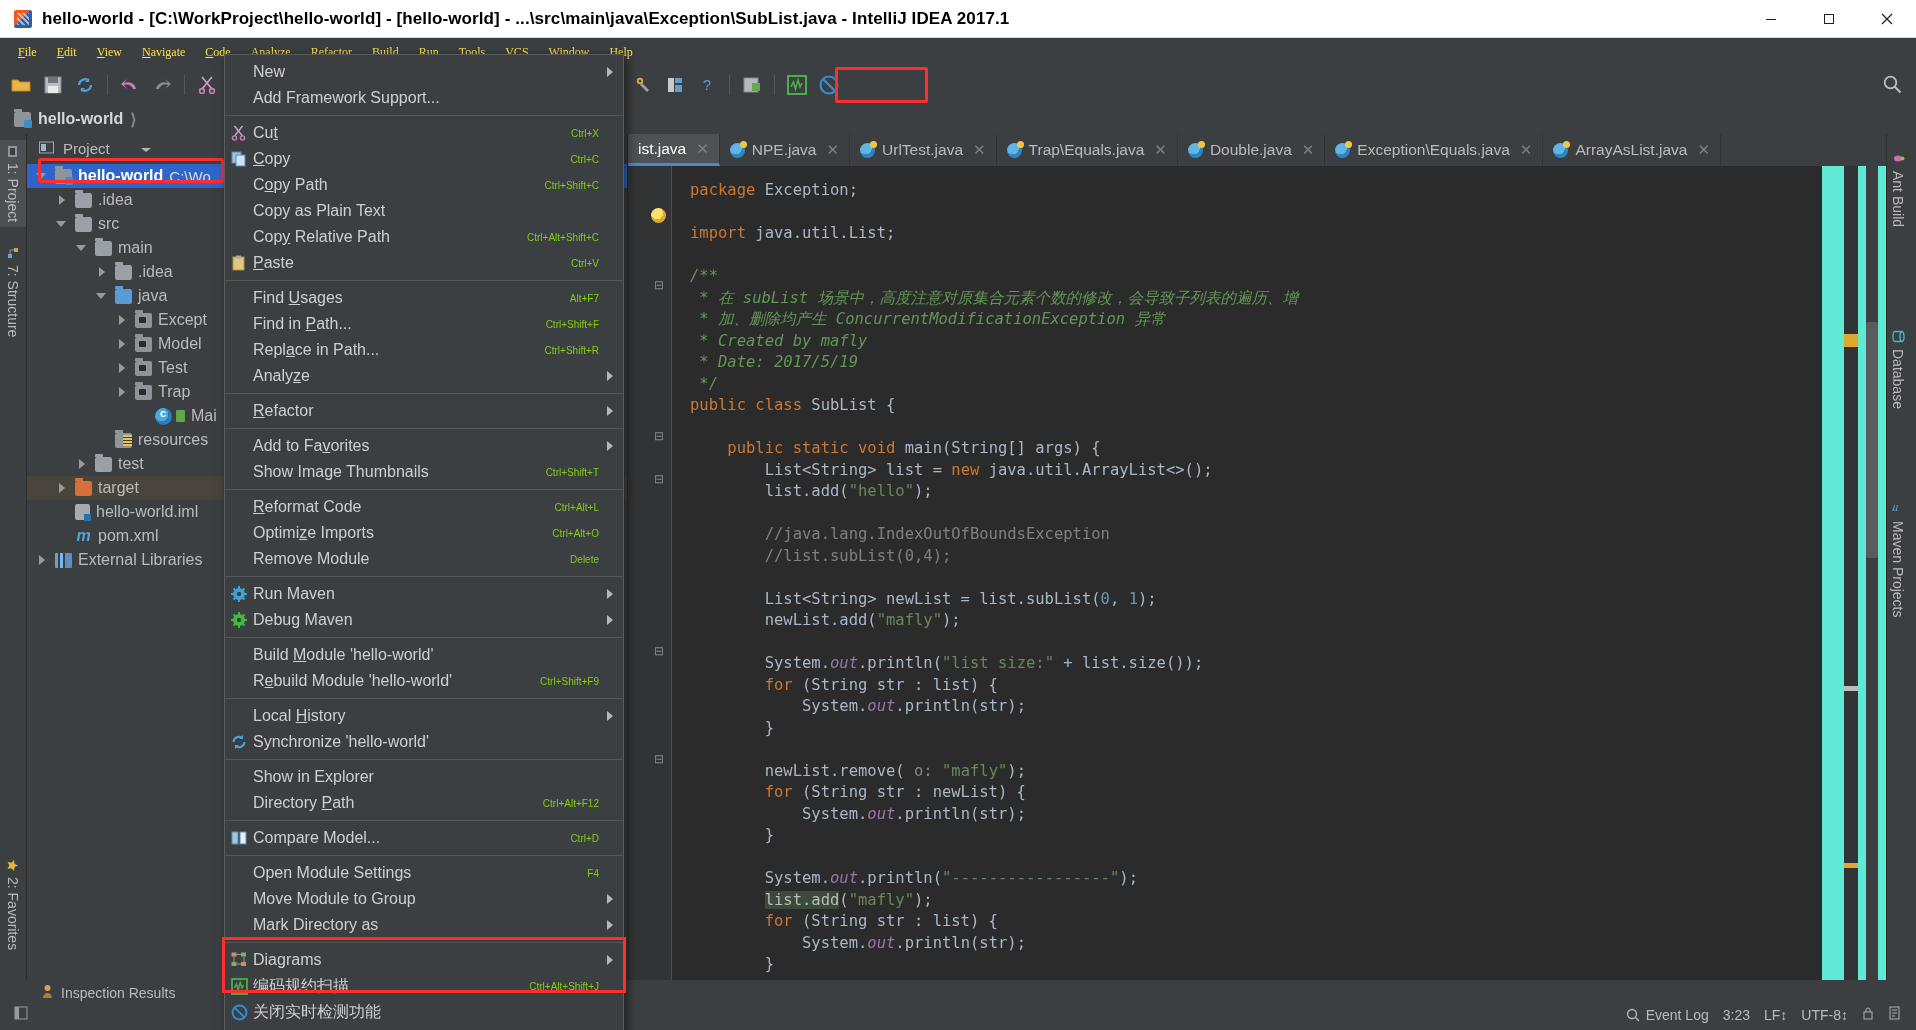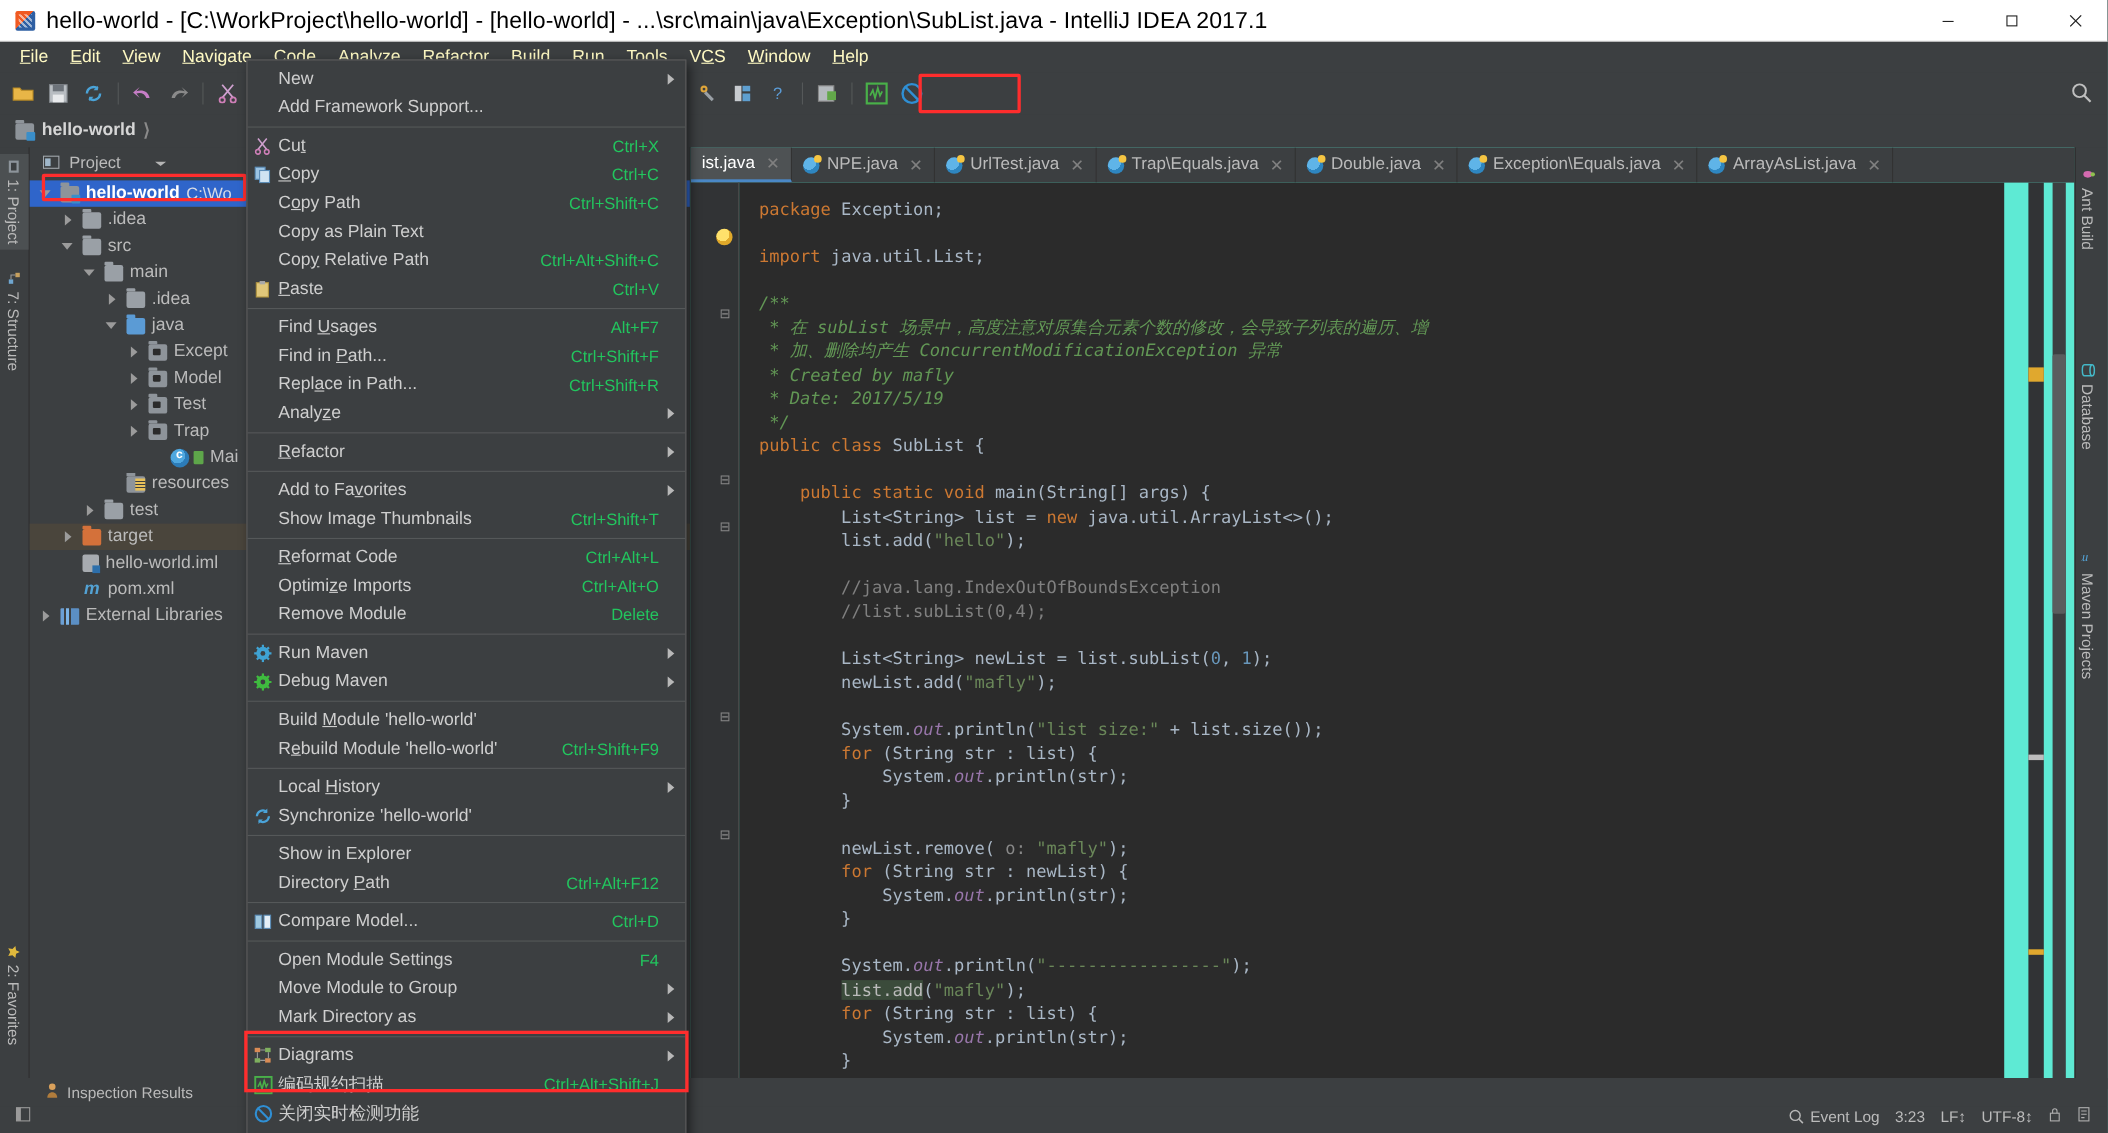--- a/index.html
+++ b/index.html
@@ -24,37 +24,37 @@
   .tb-icon {
     width: 18px; height: 18px; margin-left: 14px; margin-right: 10px;
     background: linear-gradient(135deg,#f05a22 0%,#f05a22 45%,#2e5fa3 45%,#2e5fa3 100%);
     border-radius: 2px; position: relative; flex: none;
   }
   .tb-icon::after{
     content:""; position:absolute; left:3px; top:3px; width:12px; height:12px;
     background: repeating-linear-gradient(45deg,#ffffff 0 2px, transparent 2px 4px);
     opacity:.55;
   }
-  .tb-title { font-size: 21px; letter-spacing: .1px; white-space: nowrap; }
+  .tb-title { font-size: 17px; letter-spacing: .1px; white-space: nowrap; font-weight: bold; }
   .tb-buttons { margin-left: auto; display: flex; height: 100%; }
   .tb-btn {
     width: 58px; height: 100%;
     display: flex; align-items: center; justify-content: center;
     color: #222;
   }
   .tb-btn svg { display: block; }
 
   
   .menubar {
     position: absolute; left: 0; top: 38px; width: 1916px; height: 28px;
     background: #3c3f41;
     display: flex; align-items: center; padding-left: 8px;
   }
   .menubar .mi {
-    padding: 3px 10px; font-size: 16px; color: #fef9c3; white-space: nowrap;
+    padding: 3px 10px; font-size: 12px; color: #fde047; white-space: nowrap; font-family: Liberation Serif, serif;
   }
   .menubar .mi u { text-decoration: underline; }
 
   
   .toolbar {
     position: absolute; left: 0; top: 66px; width: 1916px; height: 38px;
     background: #3c3f41;
     display: flex; align-items: center; padding-left: 6px; gap: 2px;
   }
   .tbtn {
@@ -222,21 +222,21 @@
     background:#3c3f41; border:1px solid #5c5c5c;
     box-shadow: 3px 3px 10px rgba(0,0,0,.55);
     padding: 4px 0; z-index: 50;
   }
   .cm-item {
     height:26px; display:flex; align-items:center; font-size:16px; color:#cfcfcf;
     padding: 0 10px 0 0; position: relative;
   }
   .cm-ic { width:28px; min-width:28px; height:18px; display:flex; align-items:center; justify-content:center; }
   .cm-label { flex:1; white-space: nowrap; }
-  .cm-key { color:#22c55e; font-size:15px; padding-left:20px; }
+  .cm-key { color:#84cc16; font-size:10px; padding-left:20px; }
   .cm-arrow { width:14px; display:flex; justify-content:flex-end; }
   .cm-arrow i { border-left:6px solid #b8b8b8; border-top:5px solid transparent; border-bottom:5px solid transparent; display:block; }
   .cm-sep { height:1px; background:#555859; margin:4px 0; }
   .ctx-highlight {
     position:absolute; left:222px; top:937px; width:404px; height:56px;
     border:3px solid #ff2d2d; pointer-events:none; z-index: 60;
   }
   .u { text-decoration: underline; }
 </style>
 </head>

